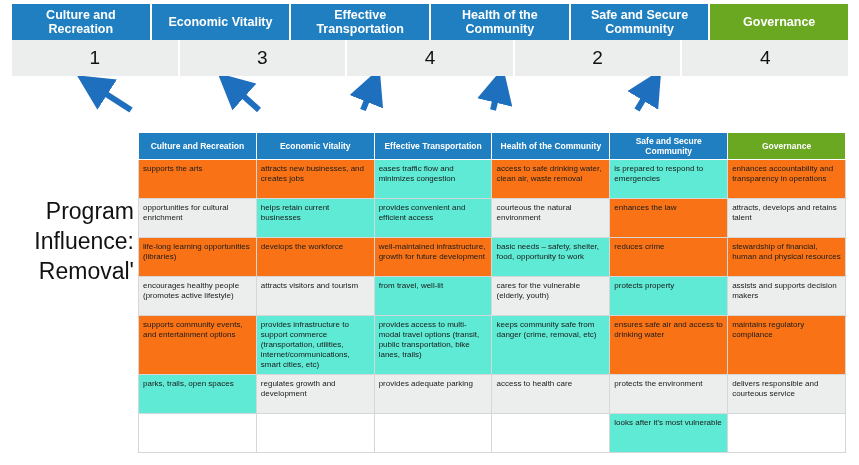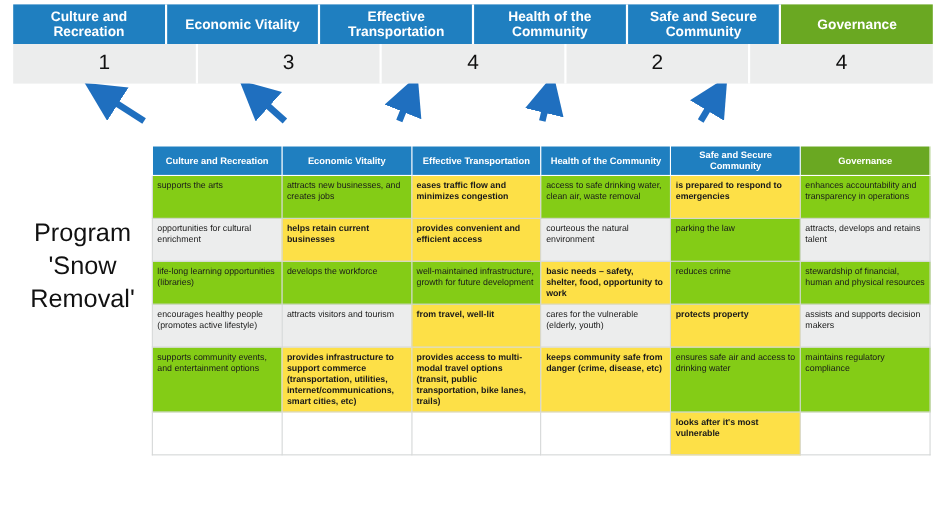--- a/index.html
+++ b/index.html
@@ -75,21 +75,21 @@
 
   
   .caption {
     position: absolute;
     left: 16px;
     top: 196px;
     width: 118px;
     font-size: 23px;
     line-height: 30px;
     color: #111111;
-    text-align: center;
+    text-align: right;
   }
 
   
   .matrix {
     position: absolute;
     left: 138px;
     top: 132px;
     width: 708px;
     border-collapse: collapse;
     table-layout: fixed;
@@ -106,25 +106,25 @@
     height: 20px;
   }
   .matrix th.green { background: #6aa822; }
   .matrix td {
     font-size: 8px;
     line-height: 10px;
     color: #1a1a1a;
     vertical-align: top;
     padding: 4px 4px;
     border: 1px solid #d5d7d8;
-    background: #84cc16;
+    background: #f97316;
     height: 30px;
   }
   .matrix td.alt { background: #eceded; }
-  .matrix td.hl { background: #fde047; font-weight: bold; }
+  .matrix td.hl { background: #5eead4; }
   .matrix td.empty { background: #ffffff; border: 1px solid #d5d7d8; }
 </style>
 </head>
 <body>
 
 <div class="top-band">
   <div class="hcell">Culture and Recreation</div>
   <div class="hcell">Economic Vitality</div>
   <div class="hcell">Effective Transportation</div>
   <div class="hcell">Health of the Community</div>
@@ -148,21 +148,21 @@
   </defs>
   <line x1="131" y1="34" x2="92" y2="9" stroke="#1f6fbf" stroke-width="6" marker-end="url(#ah)"></line>
   <line x1="259" y1="34" x2="231" y2="9" stroke="#1f6fbf" stroke-width="6" marker-end="url(#ah)"></line>
   <line x1="363" y1="34" x2="373" y2="9" stroke="#1f6fbf" stroke-width="6" marker-end="url(#ah)"></line>
   <line x1="493" y1="34" x2="499" y2="9" stroke="#1f6fbf" stroke-width="6" marker-end="url(#ah)"></line>
   <line x1="637" y1="34" x2="652" y2="9" stroke="#1f6fbf" stroke-width="6" marker-end="url(#ah)"></line>
 </svg>
 
 <div class="caption">
   <div>Program</div>
-  <div>'Snow</div>
+  <div>Influence:</div>
   <div>Removal'</div>
 </div>
 
 <table class="matrix">
   <thead>
     <tr>
       <th>Culture and Recreation</th>
       <th>Economic Vitality</th>
       <th>Effective Transportation</th>
       <th>Health of the Community</th>
@@ -177,21 +177,21 @@
       <td class="hl">eases traffic flow and minimizes congestion</td>
       <td>access to safe drinking water, clean air, waste removal</td>
       <td class="hl">is prepared to respond to emergencies</td>
       <td>enhances accountability and transparency in operations</td>
     </tr>
     <tr>
       <td class="alt">opportunities for cultural enrichment</td>
       <td class="hl">helps retain current businesses</td>
       <td class="hl">provides convenient and efficient access</td>
       <td class="alt">courteous the natural environment</td>
-      <td>parking the law</td>
+      <td>enhances the law</td>
       <td class="alt">attracts, develops and retains talent</td>
     </tr>
     <tr>
       <td>life-long learning opportunities (libraries)</td>
       <td>develops the workforce</td>
       <td>well-maintained infrastructure, growth for future development</td>
       <td class="hl">basic needs – safety, shelter, food, opportunity to work</td>
       <td>reduces crime</td>
       <td>stewardship of financial, human and physical resources</td>
     </tr>
@@ -200,25 +200,33 @@
       <td class="alt">attracts visitors and tourism</td>
       <td class="hl">from travel, well-lit</td>
       <td class="alt">cares for the vulnerable (elderly, youth)</td>
       <td class="hl">protects property</td>
       <td class="alt">assists and supports decision makers</td>
     </tr>
     <tr>
       <td>supports community events, and entertainment options</td>
       <td class="hl">provides infrastructure to support commerce (transportation, utilities, internet/communications, smart cities, etc)</td>
       <td class="hl">provides access to multi-modal travel options (transit, public transportation, bike lanes, trails)</td>
-      <td class="hl">keeps community safe from danger (crime, disease, etc)</td>
+      <td class="hl">keeps community safe from danger (crime, removal, etc)</td>
       <td>ensures safe air and access to drinking water</td>
       <td>maintains regulatory compliance</td>
     </tr>
     <tr>
+      <td class="hl">parks, trails, open spaces</td>
+      <td class="alt">regulates growth and development</td>
+      <td class="alt">provides adequate parking</td>
+      <td class="alt">access to health care</td>
+      <td class="alt">protects the environment</td>
+      <td class="alt">delivers responsible and courteous service</td>
+    </tr>
+    <tr>
       <td class="empty"></td>
       <td class="empty"></td>
       <td class="empty"></td>
       <td class="empty"></td>
       <td class="hl">looks after it's most vulnerable</td>
       <td class="empty"></td>
     </tr>
   </tbody>
 </table>
 

